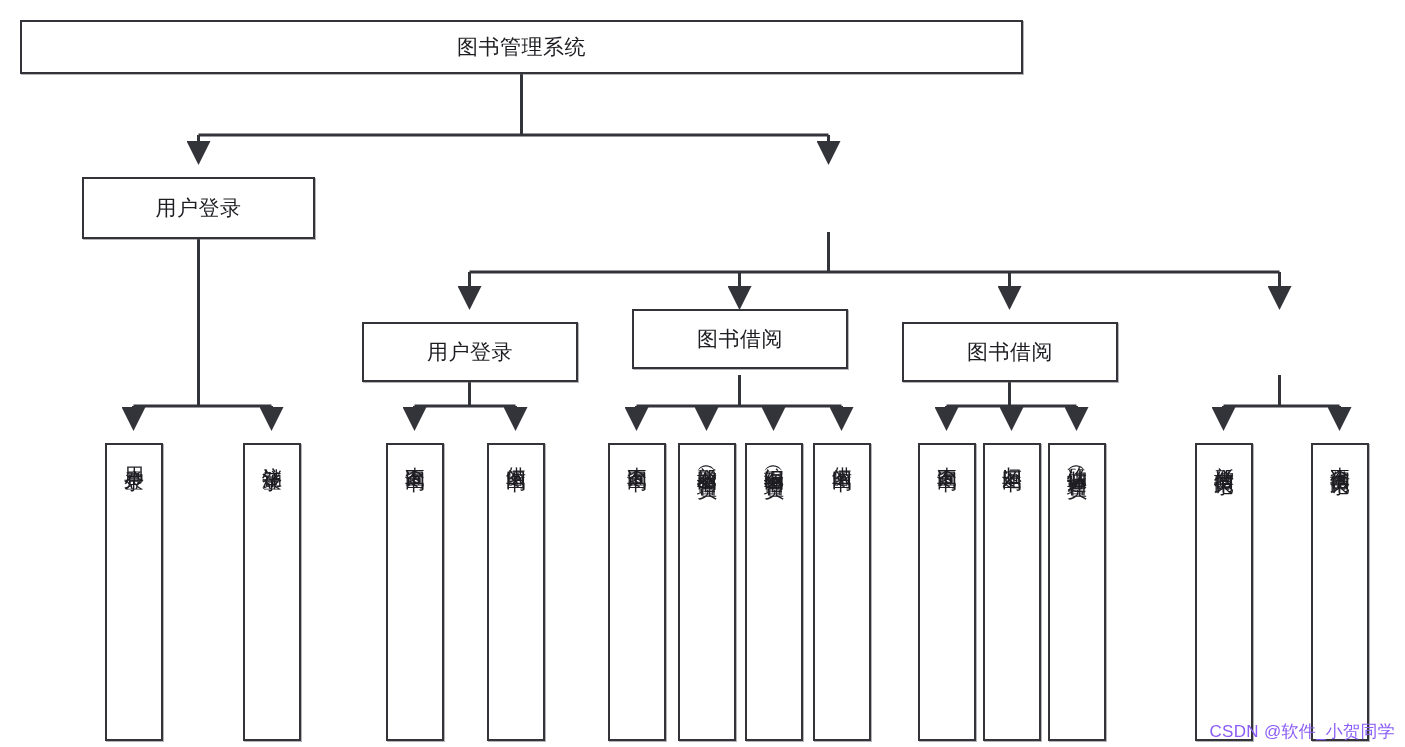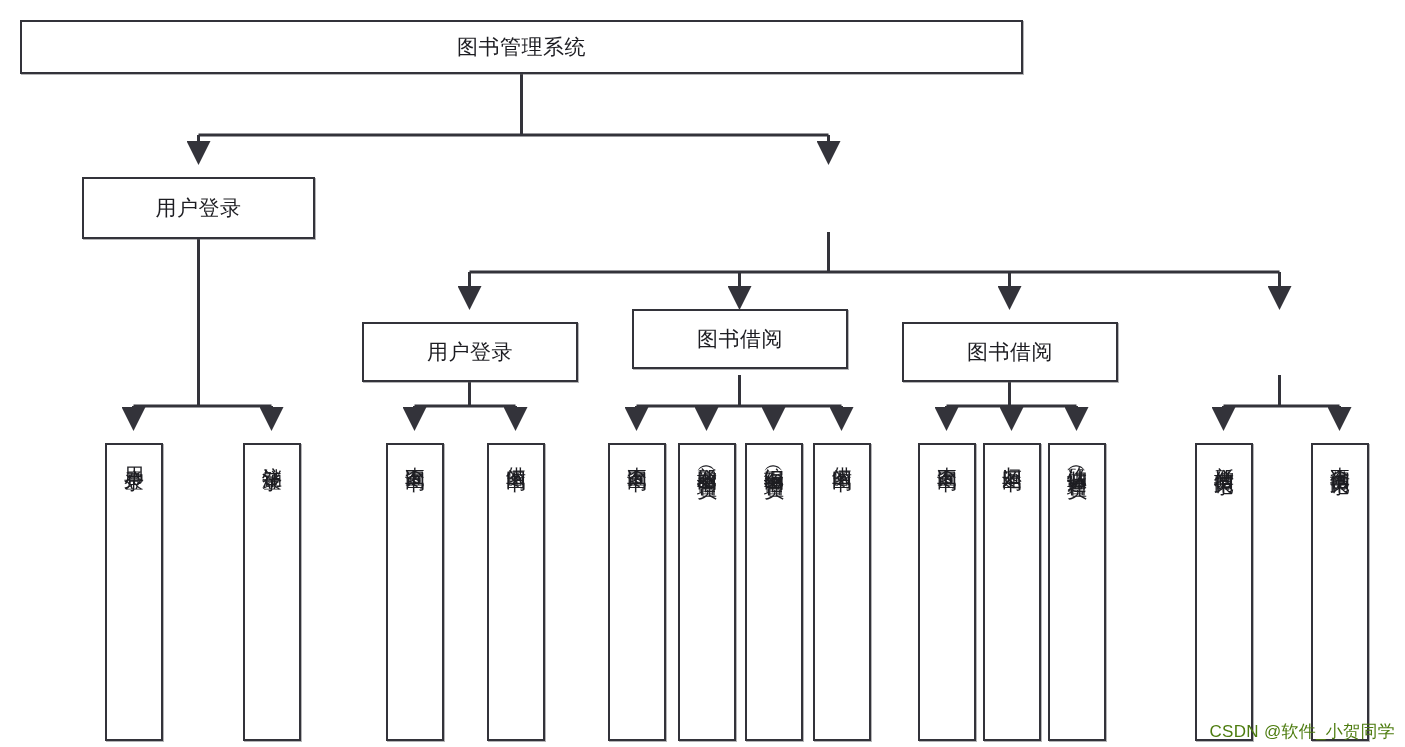--- a/index.html
+++ b/index.html
@@ -60,21 +60,21 @@
     font-size: 20px;
     line-height: 1.05;
     letter-spacing: 2px;
     white-space: nowrap;
   }
   .watermark {
     position: absolute;
     right: 10px;
     bottom: 4px;
     font-size: 17px;
-    color: #4d7c0f;
+    color: #8b5cf6;
     white-space: nowrap;
     letter-spacing: 0.3px;
   }
 </style>
 </head>
 <body>
 
 <div id="canvas">
 
   <svg id="wires" viewBox="0 0 1405 747" width="1405" height="747" aria-hidden="true">

